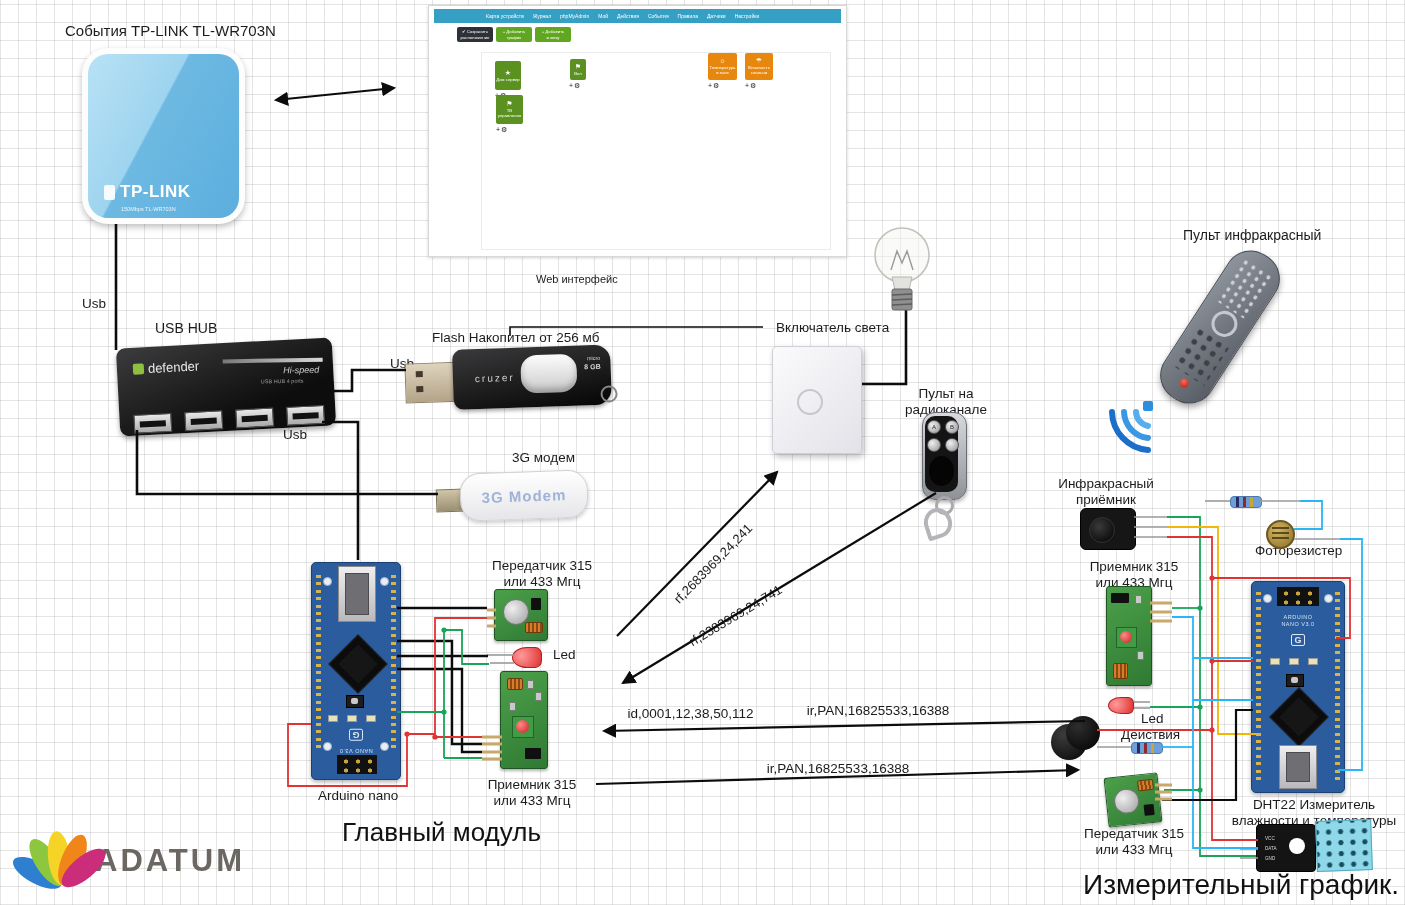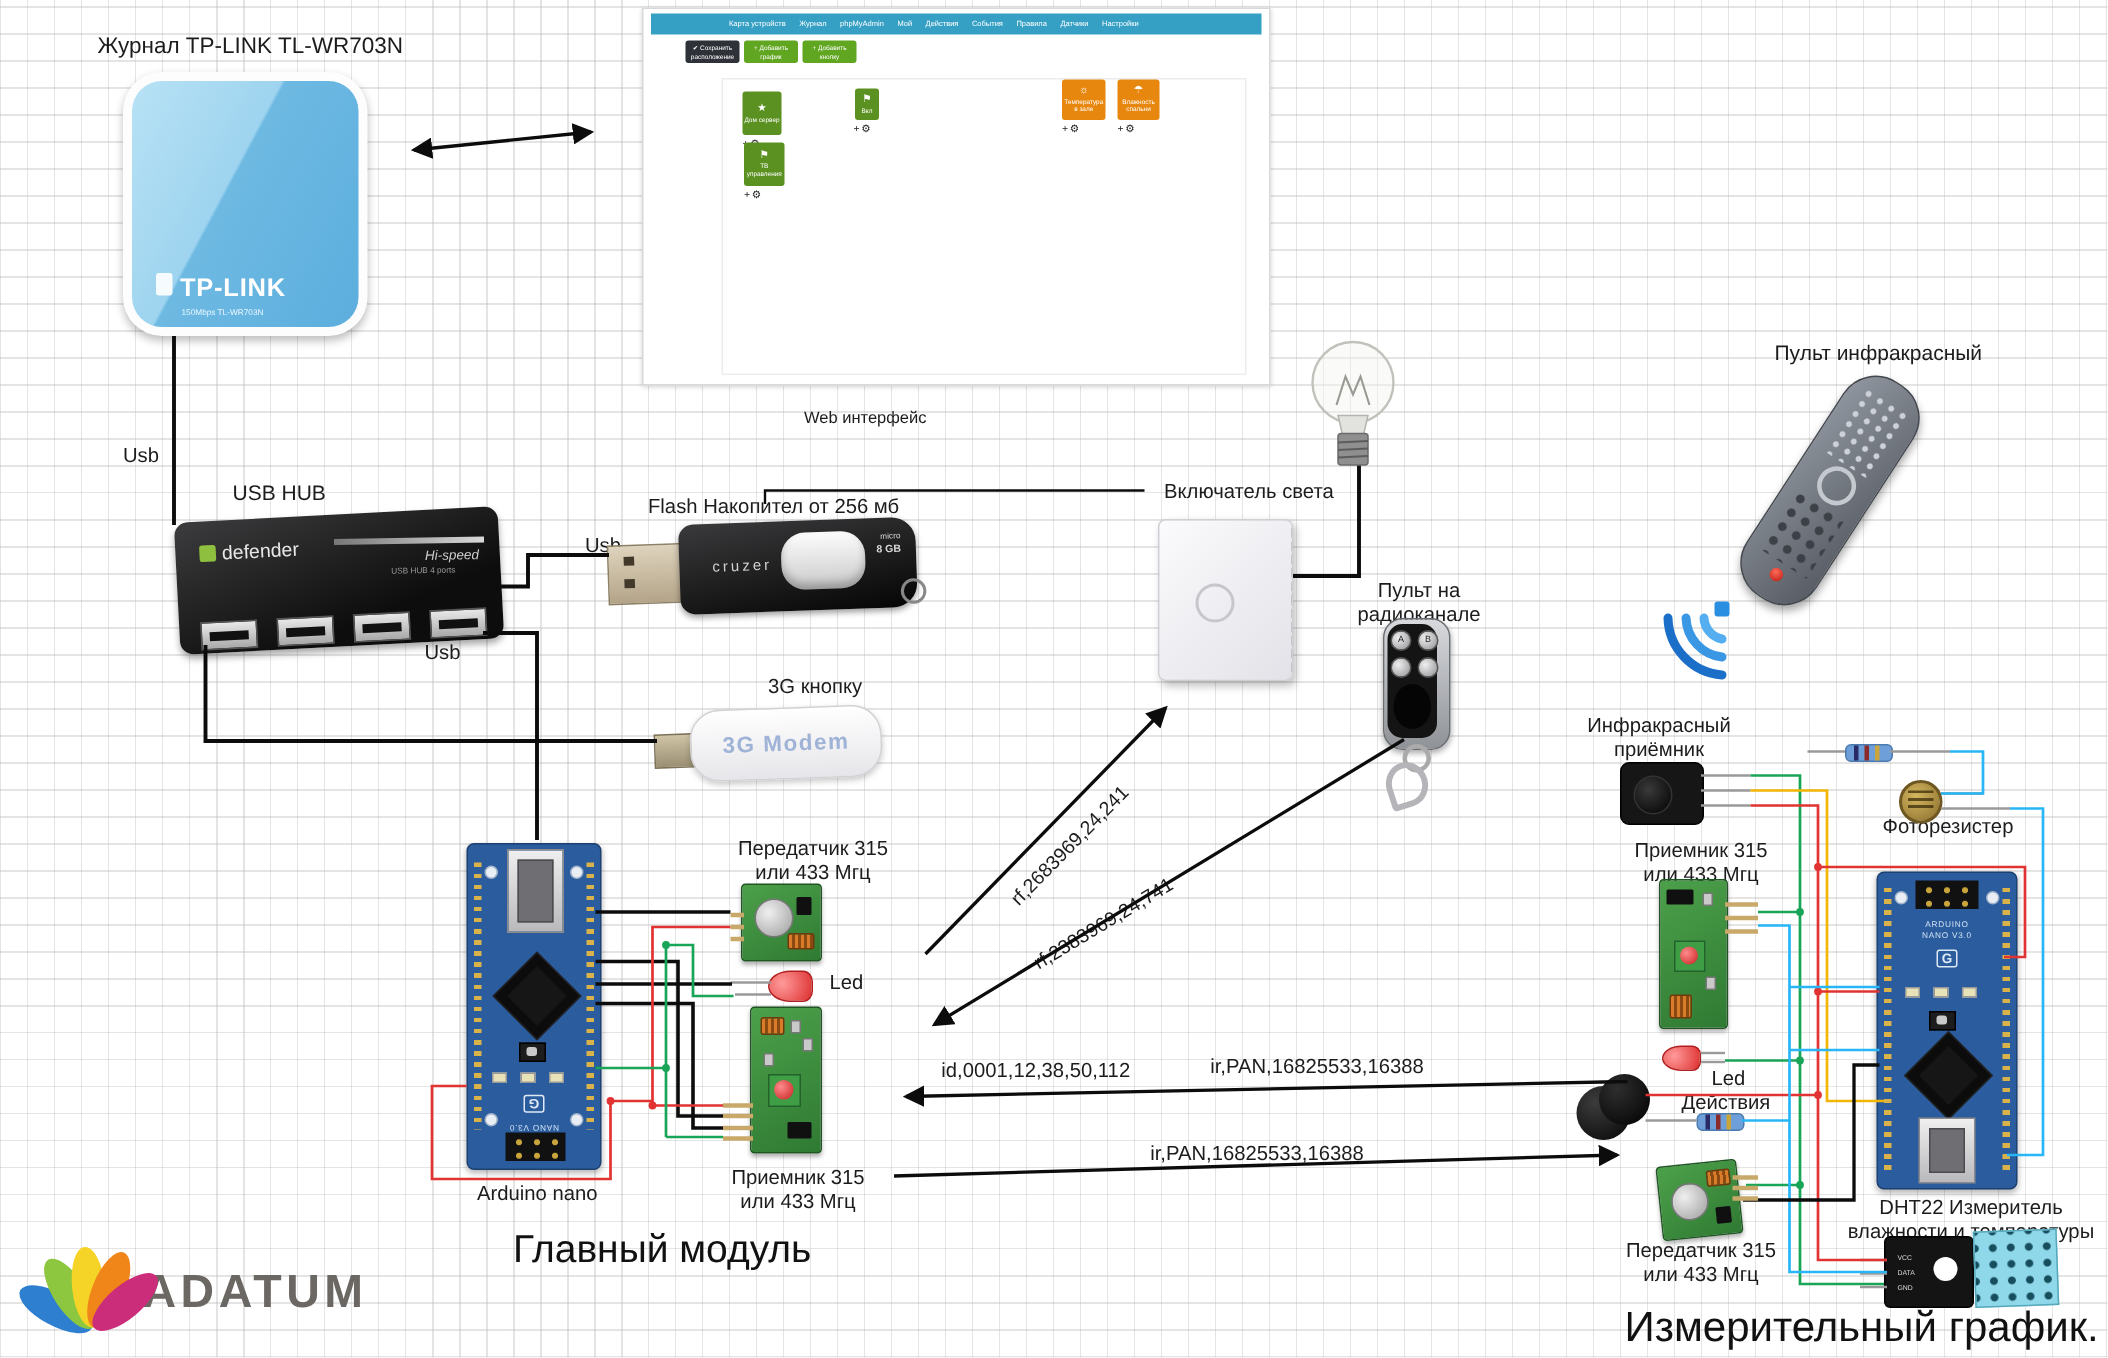--- a/index.html
+++ b/index.html
@@ -9,21 +9,21 @@
       repeating-linear-gradient(0deg, rgba(185,185,185,.38) 0 1px, transparent 1px 18px),
       repeating-linear-gradient(90deg, rgba(185,185,185,.38) 0 1px, transparent 1px 18px);}
   .lbl{position:absolute;font-size:13.5px;color:#1c1c1c;white-space:nowrap;}
   .lbl2{position:absolute;font-size:13.5px;color:#1c1c1c;text-align:center;line-height:1.15;}
   .big-title{position:absolute;font-size:26px;color:#111;}
   
   .router{position:absolute;left:82px;top:48px;width:163px;height:176px;background:#fdfdfd;border-radius:26px;
     box-shadow:0 3px 6px rgba(0,0,0,.25);padding:6px;box-sizing:border-box;}
   .router-face{width:100%;height:100%;border-radius:20px;position:relative;overflow:hidden;
     background:linear-gradient(118deg,#b8e2f5 0%,#9ed4ef 42%,#6db9e2 43%,#5caede 100%);}
-  .router-brand{position:absolute;left:16px;bottom:16px;color:#fff;display:flex;gap:5px;}
+  .router-brand{position:absolute;left:16px;bottom:16px;color:#fff;display:flex;align-items:center;gap:5px;}
   .router-brand .mark{width:11px;height:15px;background:#fff;border-radius:2px;opacity:.9;}
   .router-brand .tp{font-size:17px;font-weight:bold;letter-spacing:.5px;}
   .router-model{position:absolute;left:33px;bottom:6px;color:#eaf7ff;font-size:5.5px;}
   
   .webui{position:absolute;left:428px;top:5px;width:417px;height:250px;background:#fff;border:1px solid #d8d8d8;
     box-shadow:0 1px 3px rgba(0,0,0,.18);}
   .webui-nav{position:absolute;left:5px;right:5px;top:3px;height:14px;background:#35a0c4;display:flex;align-items:center;
     padding-left:52px;gap:9px;}
   .webui-nav span{font-size:5px;color:#fff;white-space:nowrap;}
   .webui-btns{position:absolute;left:28px;top:21px;display:flex;gap:3px;}
@@ -146,28 +146,28 @@
   .wifi .fibox span{color:#000;font-size:32px;font-weight:bold;line-height:1;}
   .adatum-text{position:absolute;left:95px;top:843px;font-size:31px;font-weight:bold;color:#6b6763;letter-spacing:3px;}
   svg.overlay{position:absolute;left:0;top:0;pointer-events:none;}
   .rotlbl{position:absolute;font-size:13px;color:#1c1c1c;text-align:center;white-space:nowrap;}
 </style>
 </head>
 <body>
 
 <div class="canvas">
 
-  <div class="lbl" style="left:65px;top:22px;font-size:15px;">Журнал TP-LINK TL-WR703N</div>
+  <div class="lbl" style="left:65px;top:22px;font-size:15px;">События TP-LINK TL-WR703N</div>
   <div class="lbl" style="left:536px;top:273px;font-size:11px;">Web интерфейс</div>
   <div class="lbl" style="left:155px;top:320px;font-size:14px;">USB HUB</div>
   <div class="lbl" style="left:82px;top:296px;">Usb</div>
   <div class="lbl" style="left:390px;top:356px;">Usb</div>
   <div class="lbl" style="left:283px;top:427px;">Usb</div>
   <div class="lbl" style="left:432px;top:330px;">Flash Накопител от 256 мб</div>
-  <div class="lbl" style="left:512px;top:450px;">3G кнопку</div>
+  <div class="lbl" style="left:512px;top:450px;">3G модем</div>
   <div class="lbl" style="left:776px;top:320px;">Включатель света</div>
   <div class="lbl2" style="left:900px;top:386px;width:92px;">
     <div>Пульт на</div>
       <div>радиоканале</div>
   </div>
   <div class="lbl" style="left:1183px;top:227px;font-size:14px;">Пульт инфракрасный</div>
   <div class="lbl2" style="left:483px;top:558px;width:118px;">
     <div>Передатчик 315</div>
       <div>или 433 Мгц</div>
   </div>

